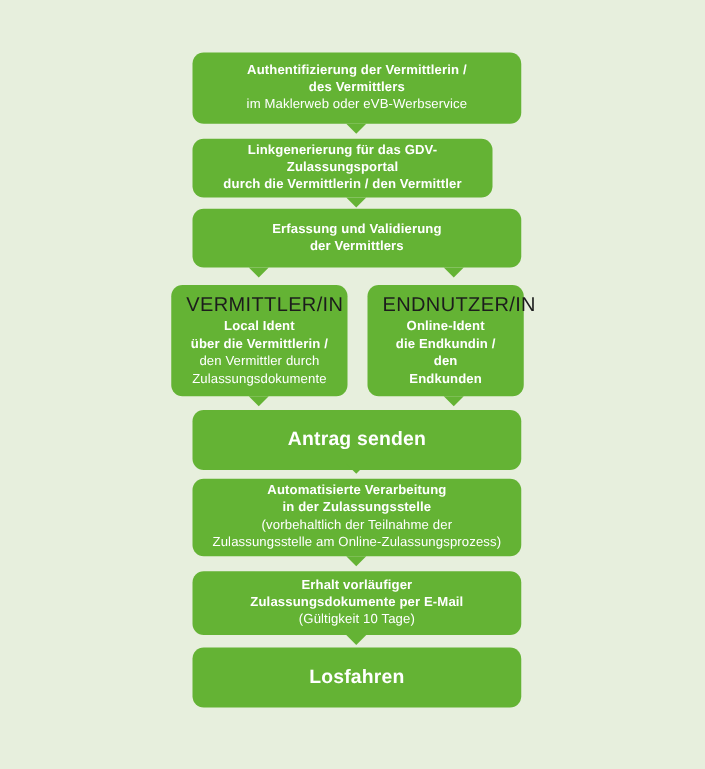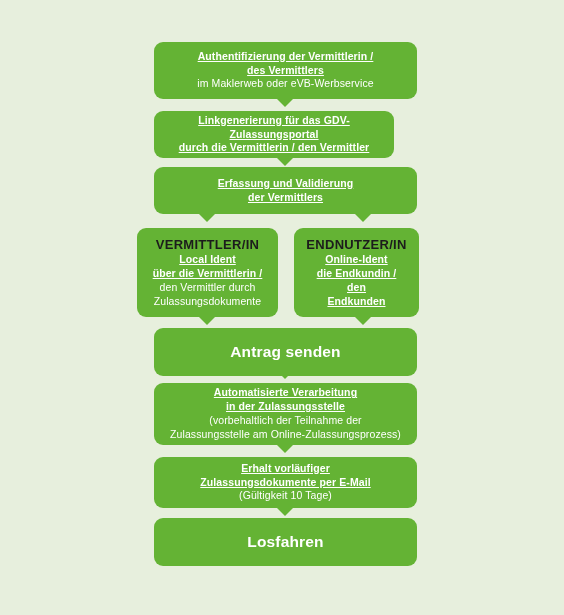--- a/index.html
+++ b/index.html
@@ -33,23 +33,23 @@
     text-align: center;
     padding: 6px 12px;
   }
   .node .line {
     display: block;
     width: 100%;
     line-height: 1.32;
   }
 
   
-  .t-bold   { font-weight: bold; font-size: 10.5px; letter-spacing: .1px; text-decoration: underline; }
+  .t-bold   { font-weight: bold; font-size: 10.5px; letter-spacing: .1px; }
   .t-reg    { font-weight: normal; font-size: 10.5px; letter-spacing: .1px; }
-  .t-dark   { font-weight: bold; font-size: 13px; color: #1c1c1c; letter-spacing: .3px; }
+  .t-dark   { font-weight: normal; font-size: 16px; color: #1c1c1c; letter-spacing: .3px; }
   .t-big    { font-weight: bold; font-size: 15.5px; letter-spacing: .15px; }
 
   
   .arrow {
     position: absolute;
     width: 0;
     height: 0;
     border-left: 8px solid transparent;
     border-right: 8px solid transparent;
     border-top: 8px solid #64b334;

